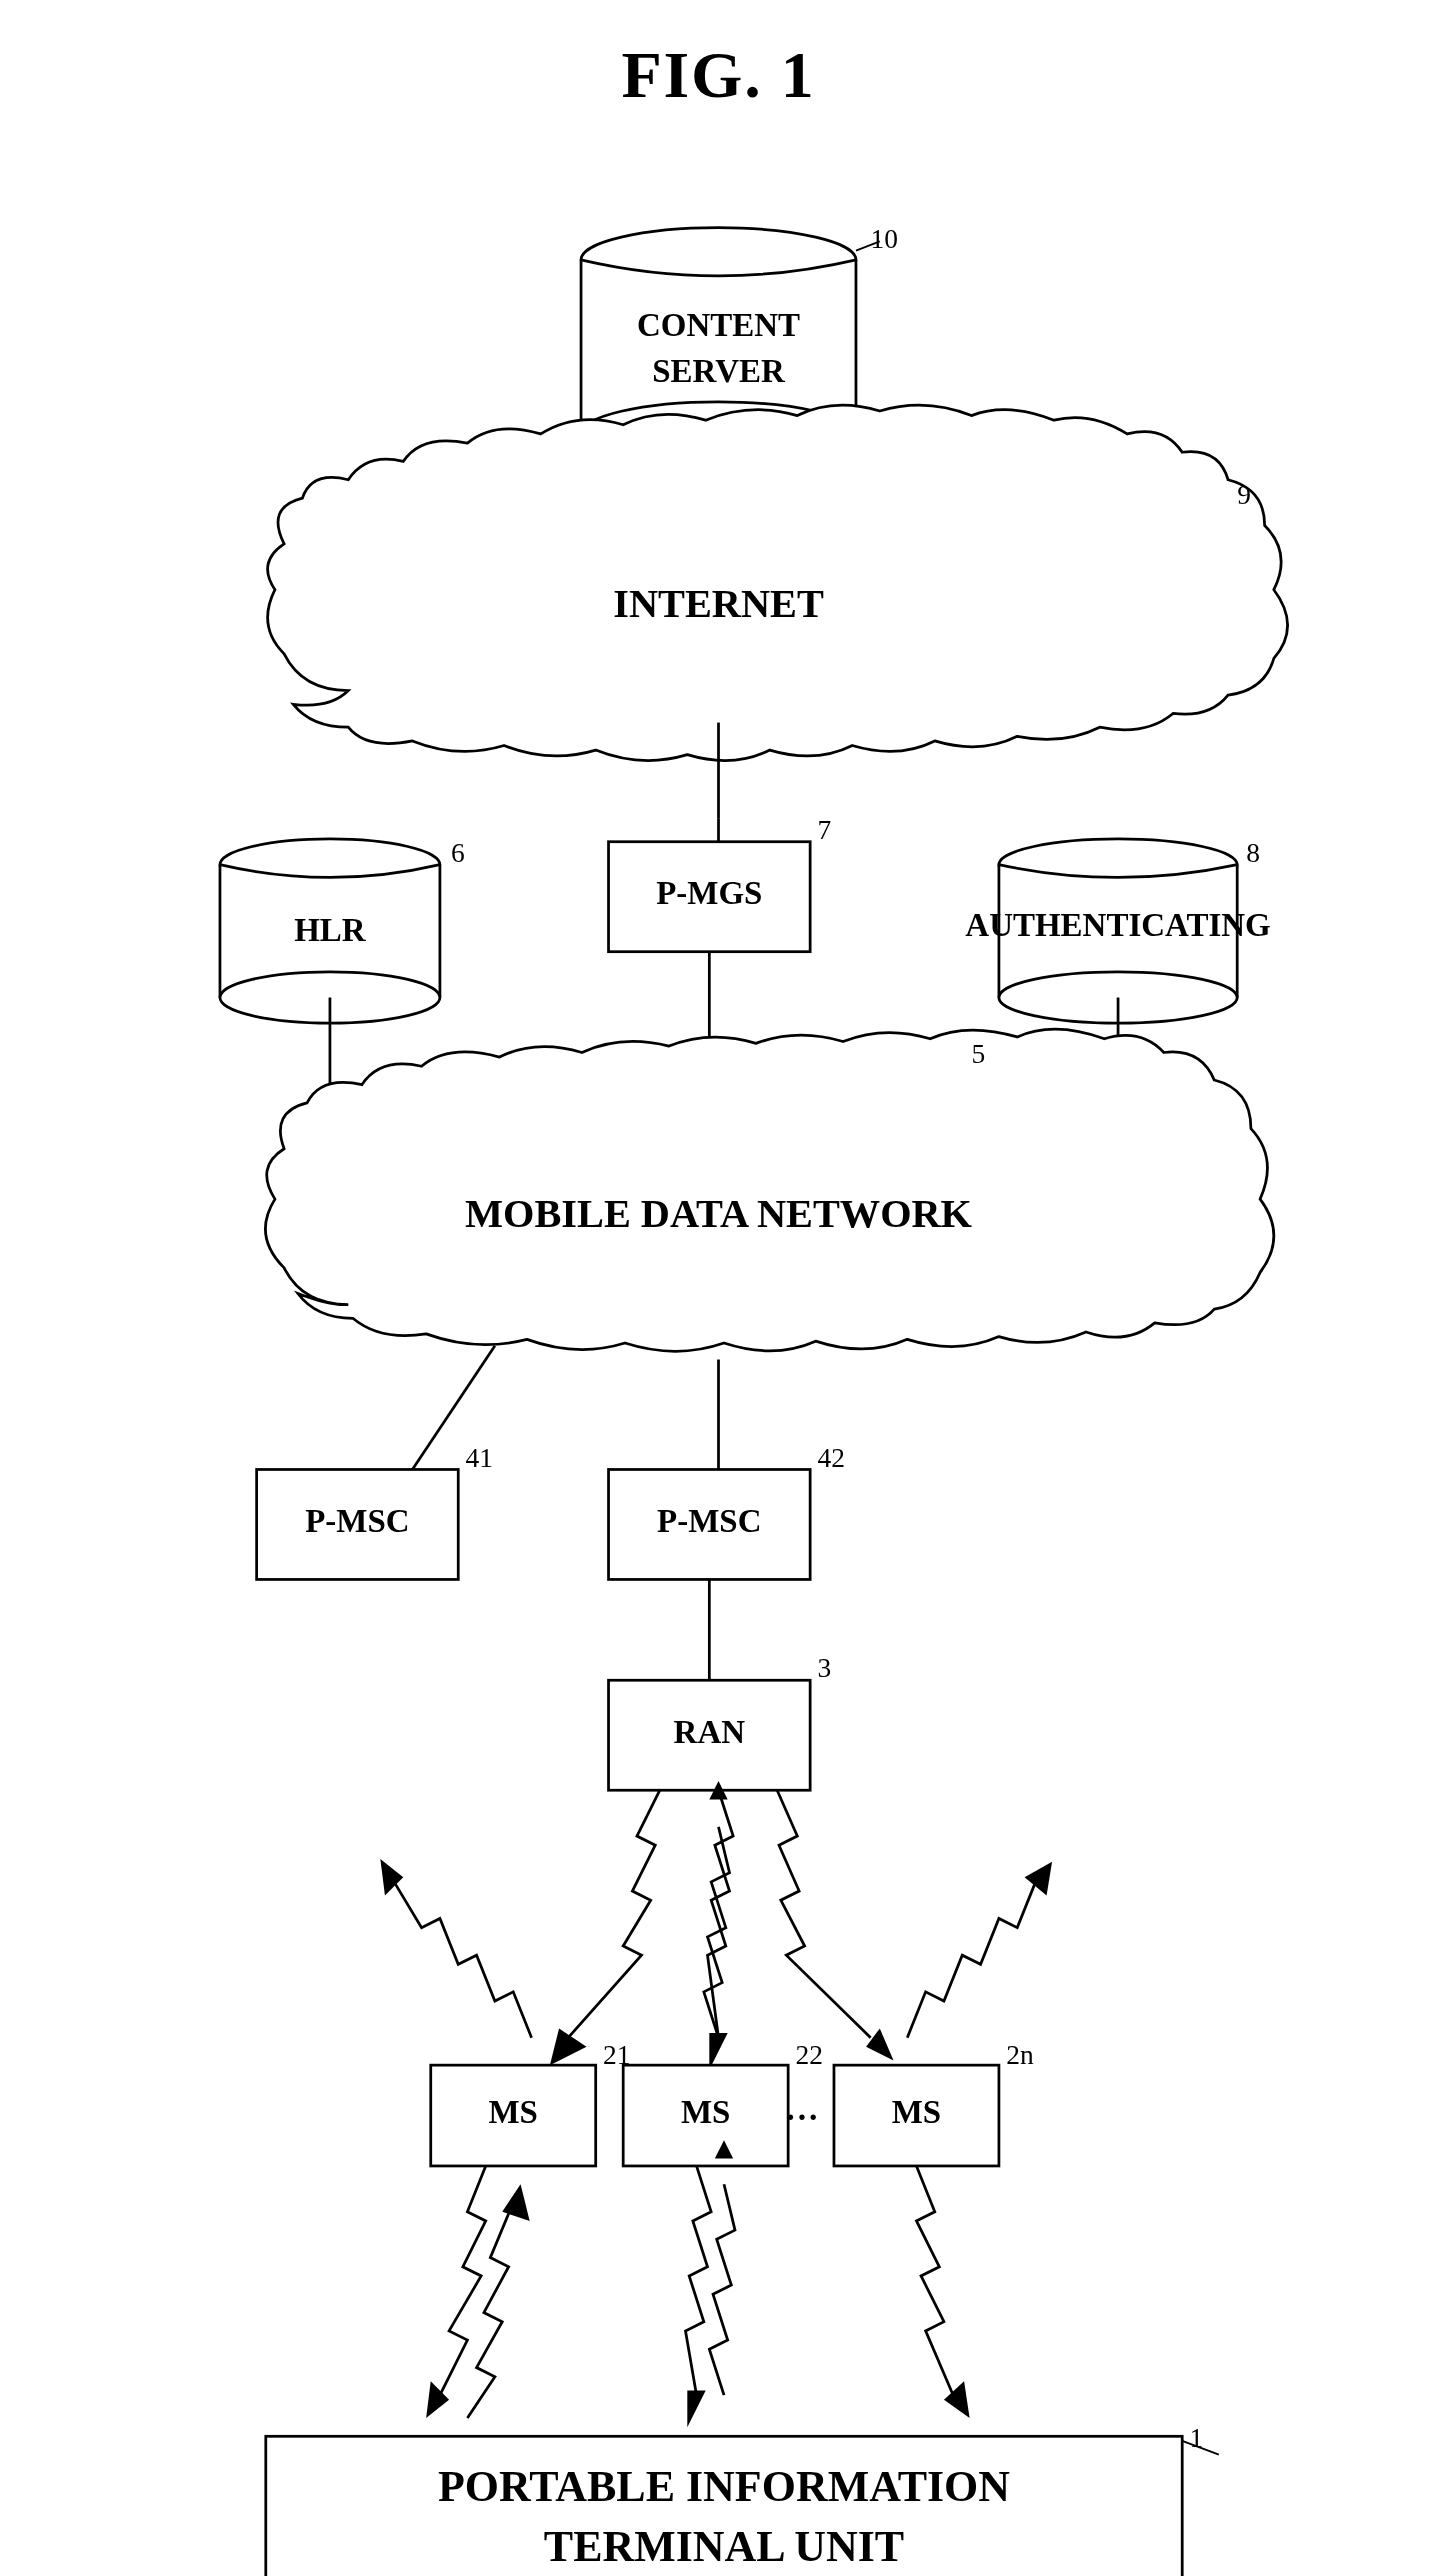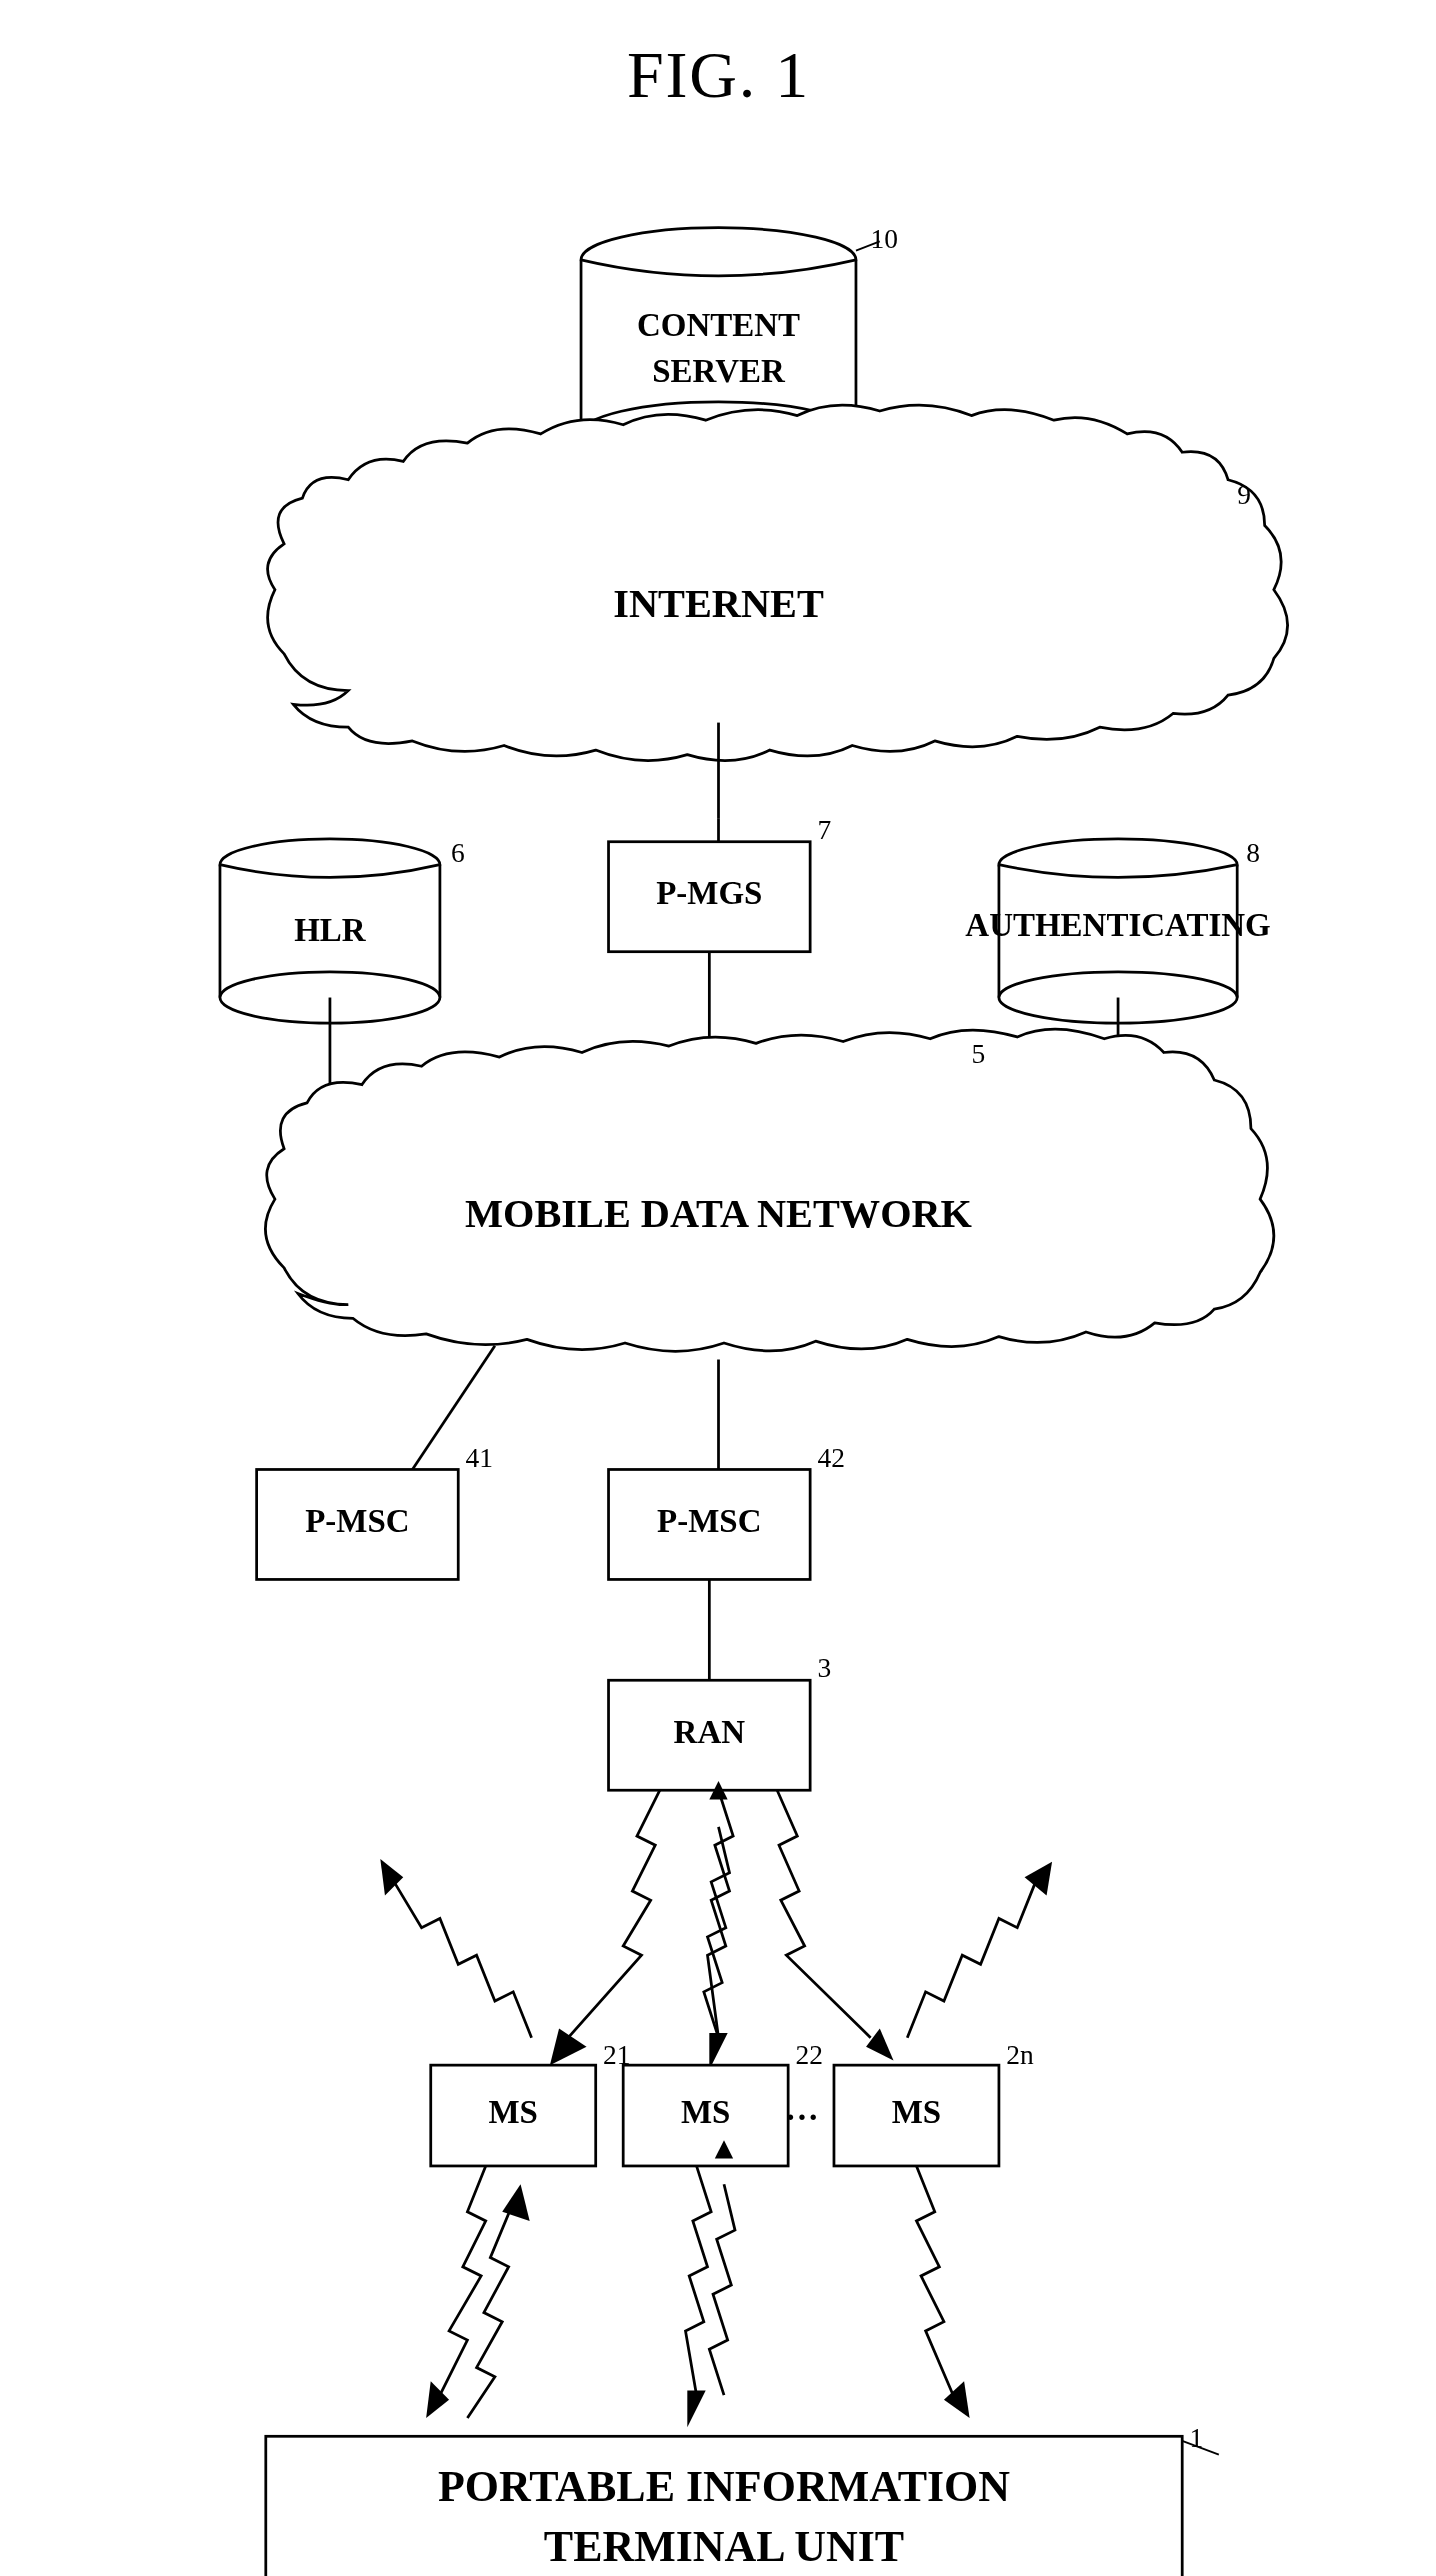--- a/index.html
+++ b/index.html
@@ -17,21 +17,21 @@
       min-height: 2576px;
       position: relative;
       display: flex;
       flex-direction: column;
       align-items: center;
     }
 
     
     .fig-title {
       font-size: 66px;
-      font-weight: normal;
+      font-weight: bold;
       margin-top: 37px;
       margin-bottom: 46px;
       letter-spacing: 1.8px;
     }
 
     
     .main-svg {
       width: 1437px;
       height: 2456px;
     }

